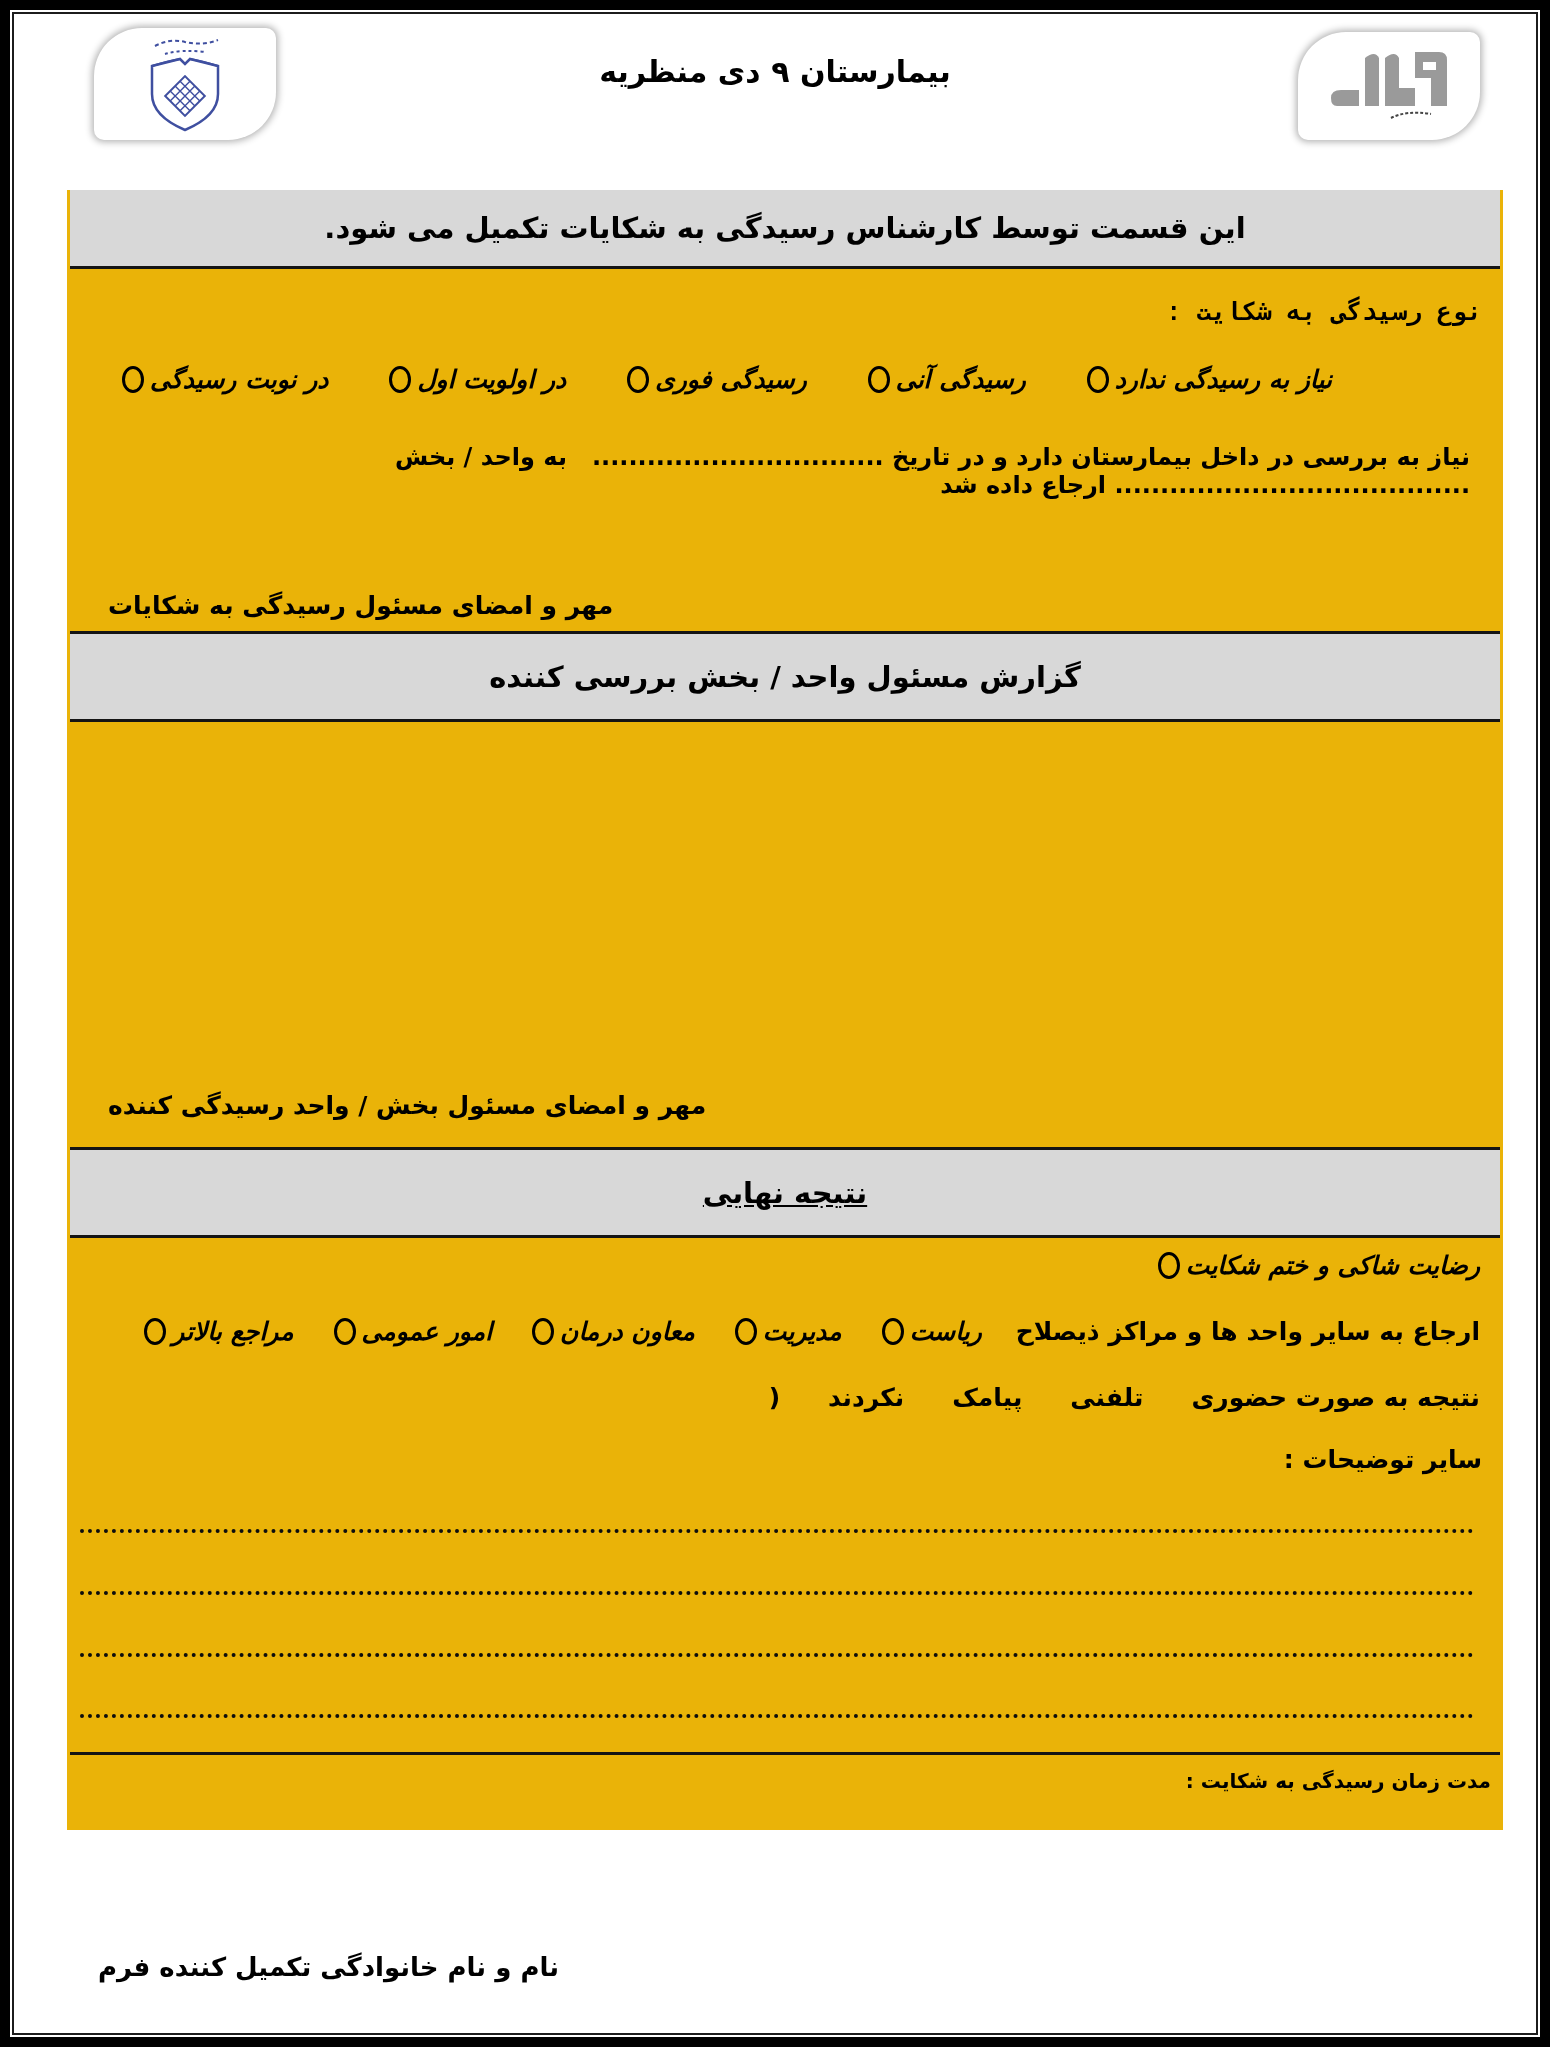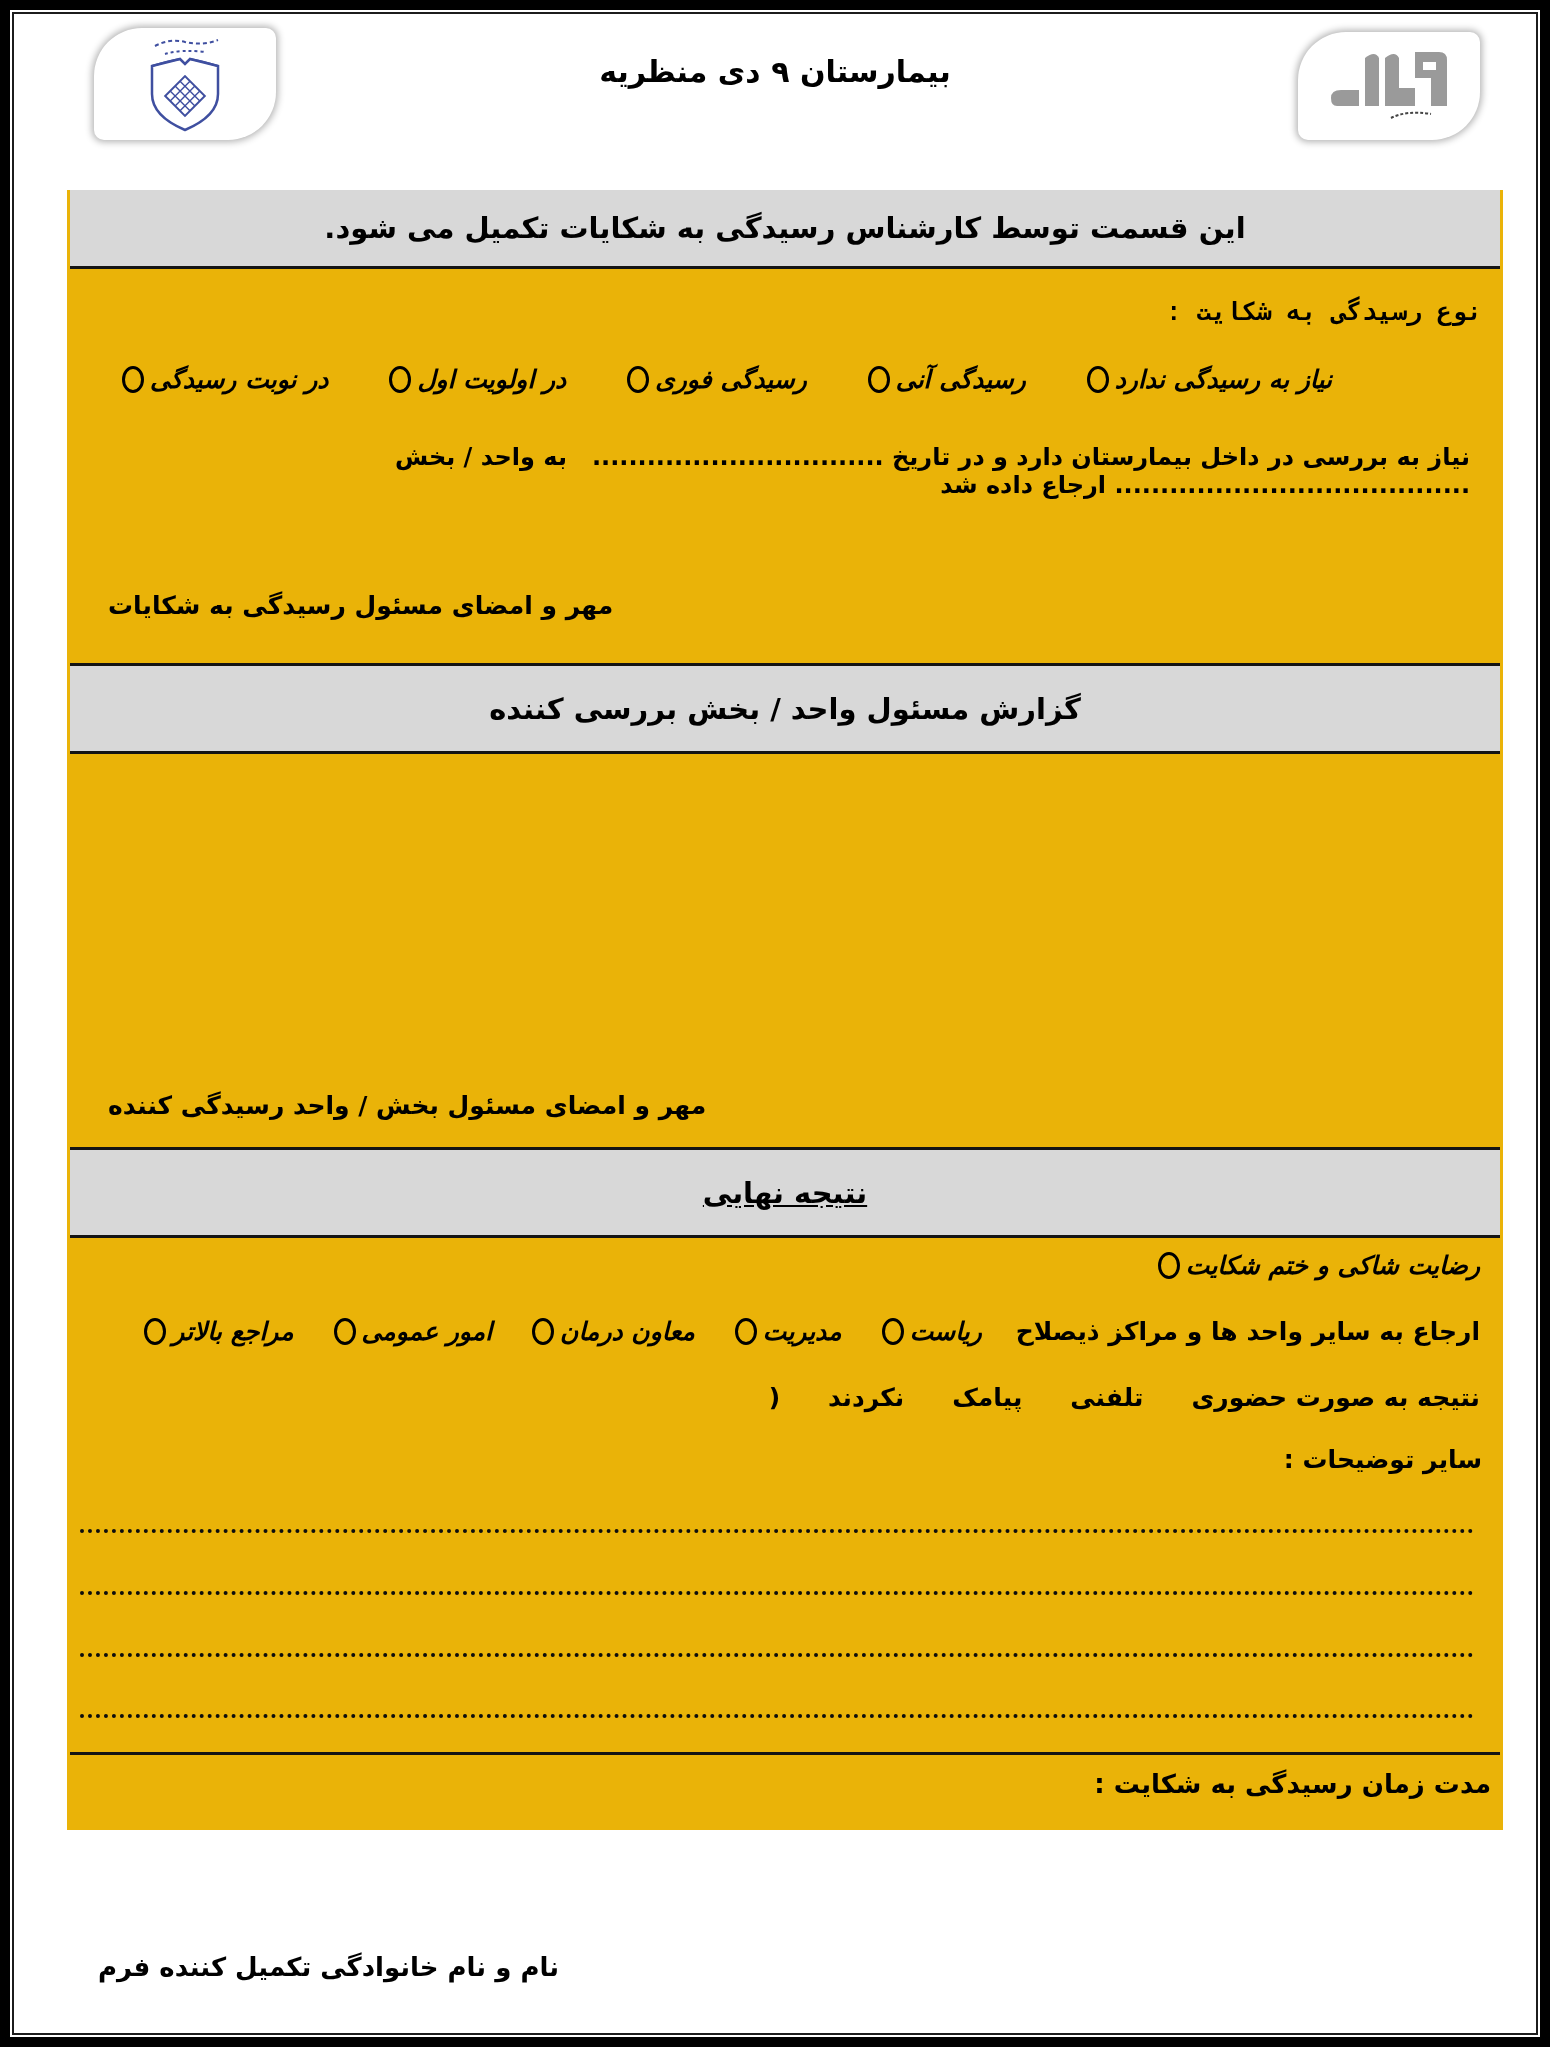--- a/index.html
+++ b/index.html
@@ -46,21 +46,21 @@
   }
   .band {
     position:absolute; left:0; right:0;
     background:#d8d8d8;
     border-top:3px solid #141414;
     border-bottom:3px solid #141414;
     display:flex; align-items:center; justify-content:center;
     font-size:29px;
   }
   .band1 { top:-3px;   height:79px; border-top:none; }
-  .band2 { top:470px;  height:91px; }
+  .band2 { top:438px;  height:91px; }
   .band3 { top:954px;  height:91px;text-decoration:underline; }
 
   .line { position:absolute; right:0; left:0; font-size:25px; direction:rtl; }
   .pad-r { padding-right:18px; }
   .pre   { white-space:pre-wrap; }
 
   .radio {
     display:inline-block;
     width:22px; height:27px;
     border:3px solid #000;
@@ -90,21 +90,21 @@
   }
 
   .dotline {
     position:absolute; left:10px; right:26px; height:0;
     border-bottom:4px dotted #0d0d0d;
   }
 
   .duration-row {
     position:absolute; left:0; right:0; top:1559px; bottom:0;
     border-top:3px solid #141414;
-    font-size:26px;
+    font-size:20px;
     padding:14px 9px 0 0;
     direction:rtl;
   }
 
   .footer-label {
     position:absolute; left:88px; top:1942px;
     font-size:26px; direction:rtl;
   }
 
   

